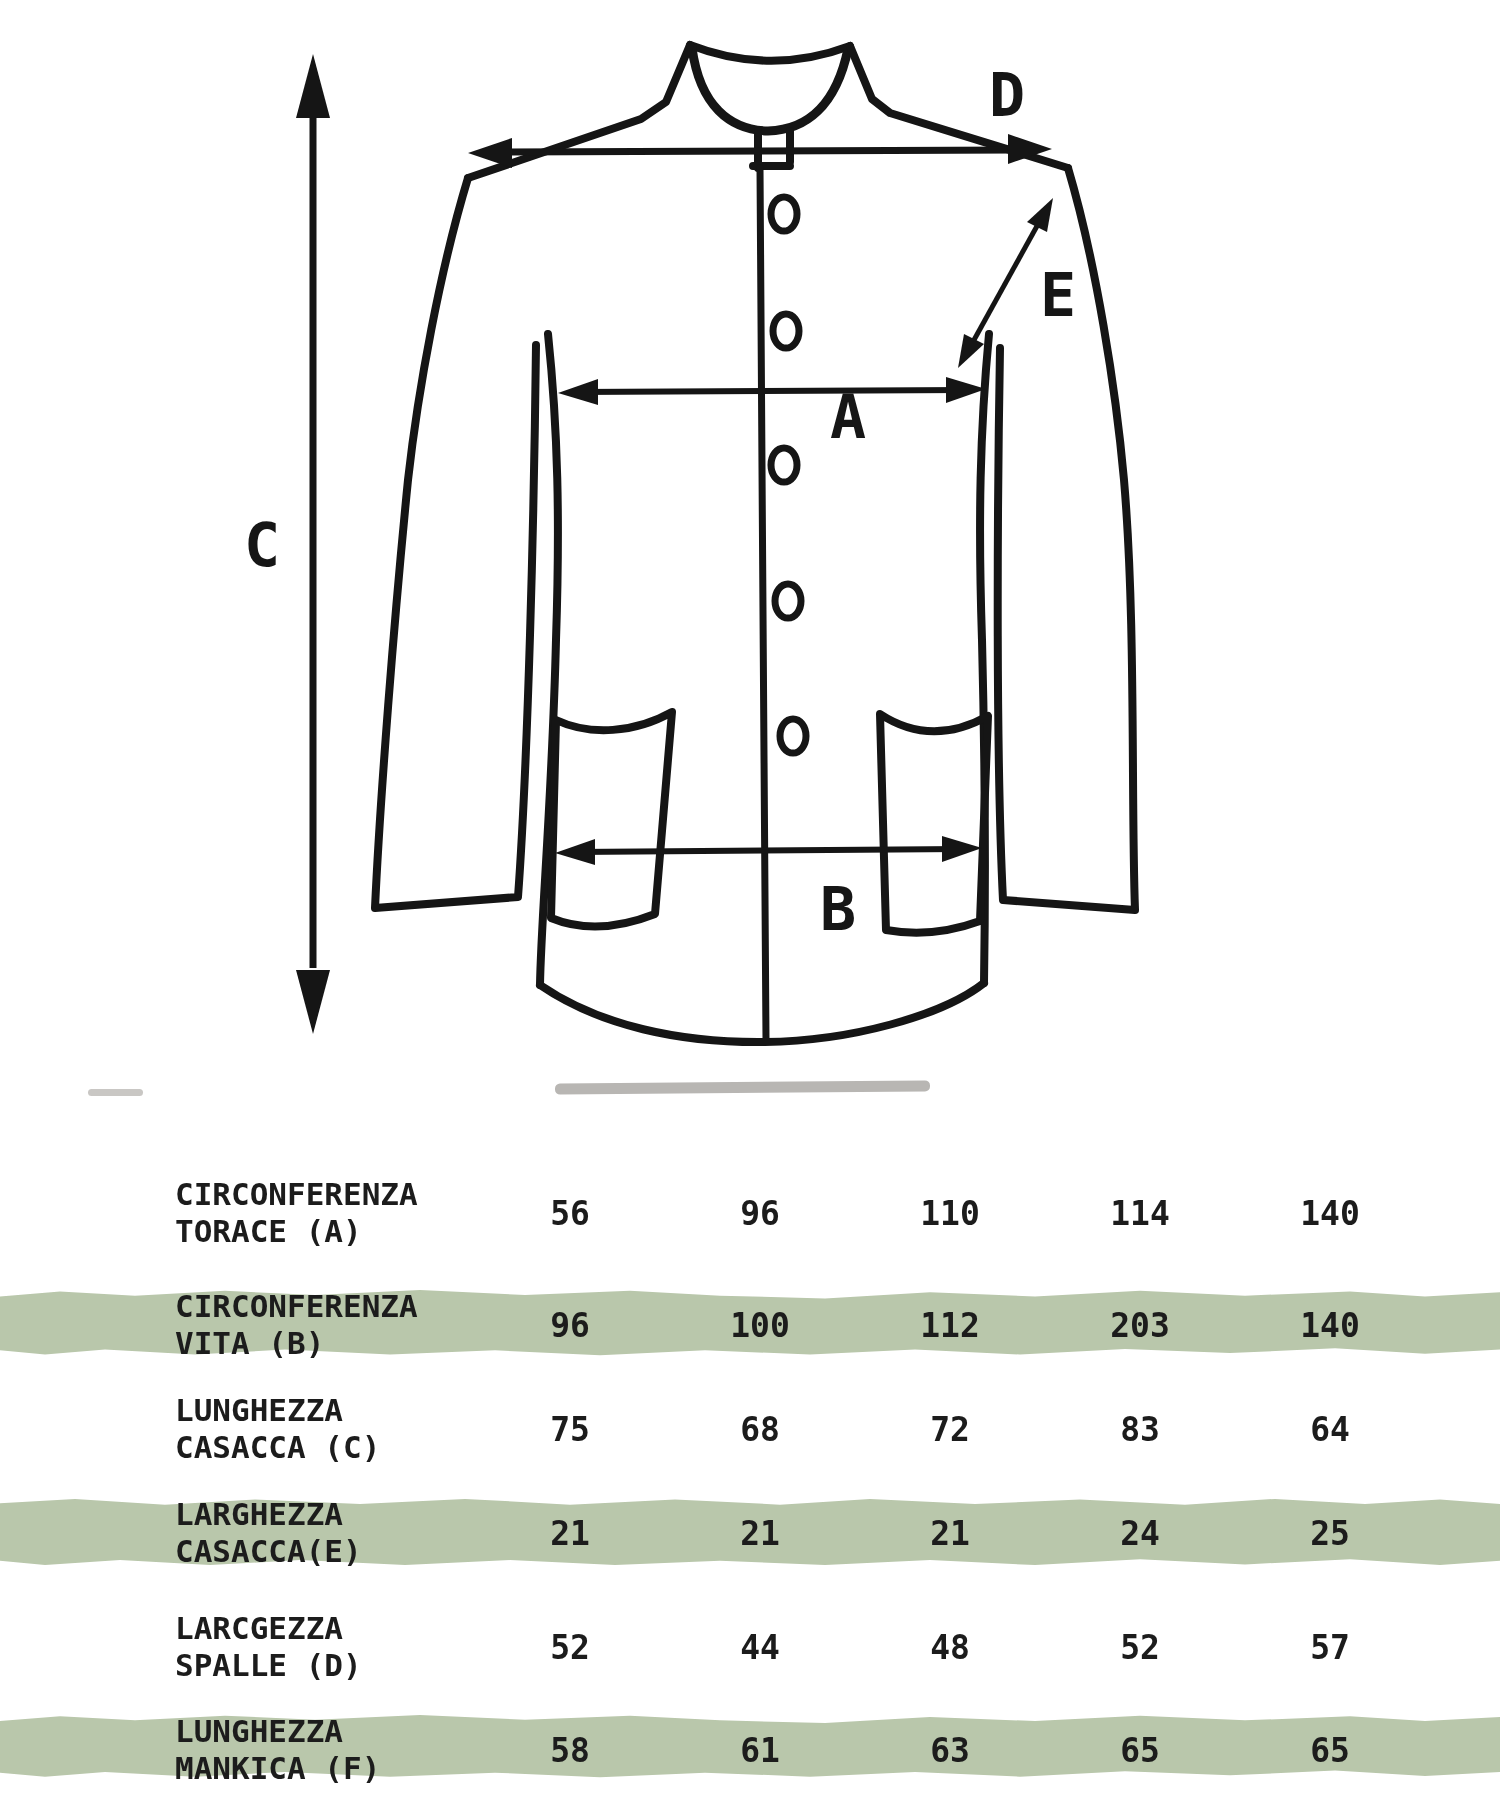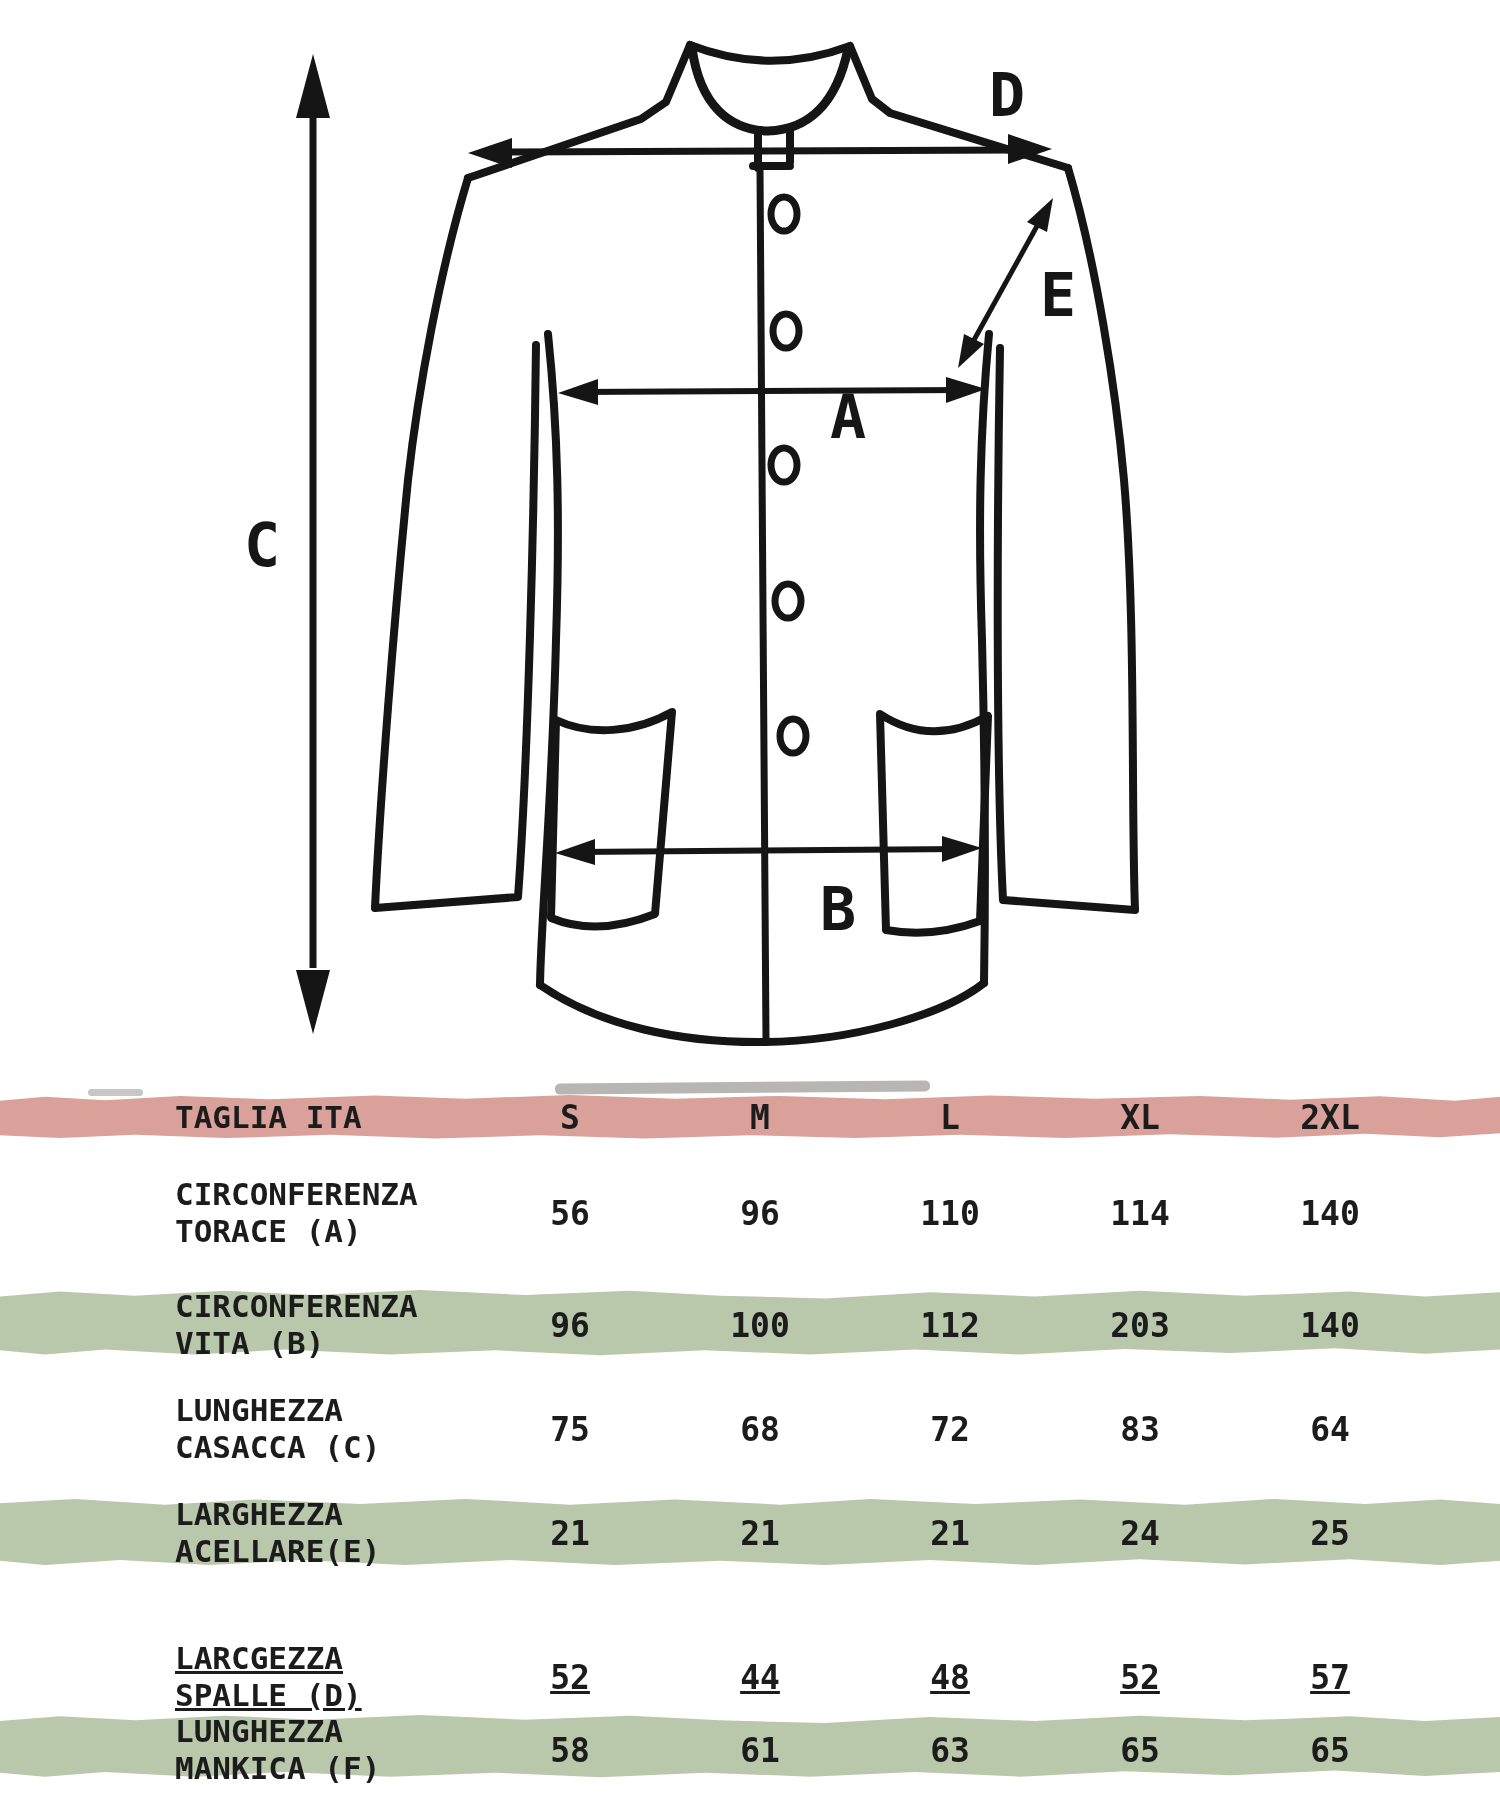--- a/index.html
+++ b/index.html
@@ -95,31 +95,20 @@
     <text x="1007" y="116">D</text>
     <text x="848" y="438">A</text>
     <text x="838" y="930">B</text>
     <text x="1058" y="316">E</text>
   </svg>
 
   <div class="sizetable">
     <div class="smudge s1"></div>
     <div class="smudge s2"></div>
 
-    <div class="trow" style="top:13px;height:48px;">
-      <div class="band pink rough-p"></div>
-      <div class="cells">
-        <div class="cell label">TAGLIA ITA</div>
-        <div class="cell val">S</div>
-        <div class="cell val">M</div>
-        <div class="cell val">L</div>
-        <div class="cell val">XL</div>
-        <div class="cell val">2XL</div>
-      </div>
-    </div>
 
     <div class="trow" style="top:88px;height:90px;">
       <div class="cells">
         <div class="cell label">CIRCONFERENZA
 TORACE (A)</div>
         <div class="cell val">56</div>
         <div class="cell val">96</div>
         <div class="cell val">110</div>
         <div class="cell val">114</div>
         <div class="cell val">140</div>
@@ -148,30 +137,30 @@
         <div class="cell val">72</div>
         <div class="cell val">83</div>
         <div class="cell val">64</div>
       </div>
     </div>
 
     <div class="trow" style="top:416px;height:72px;">
       <div class="band green rough-g2"></div>
       <div class="cells">
         <div class="cell label">LARGHEZZA
-ACELLARE(E)</div>
+CASACCA(E)</div>
         <div class="cell val">21</div>
         <div class="cell val">21</div>
         <div class="cell val">21</div>
         <div class="cell val">24</div>
         <div class="cell val">25</div>
       </div>
     </div>
 
-    <div class="trow" style="top:552px;height:90px;text-decoration:underline;">
+    <div class="trow" style="top:522px;height:90px;">
       <div class="cells">
         <div class="cell label">LARCGEZZA
 SPALLE (D)</div>
         <div class="cell val">52</div>
         <div class="cell val">44</div>
         <div class="cell val">48</div>
         <div class="cell val">52</div>
         <div class="cell val">57</div>
       </div>
     </div>

